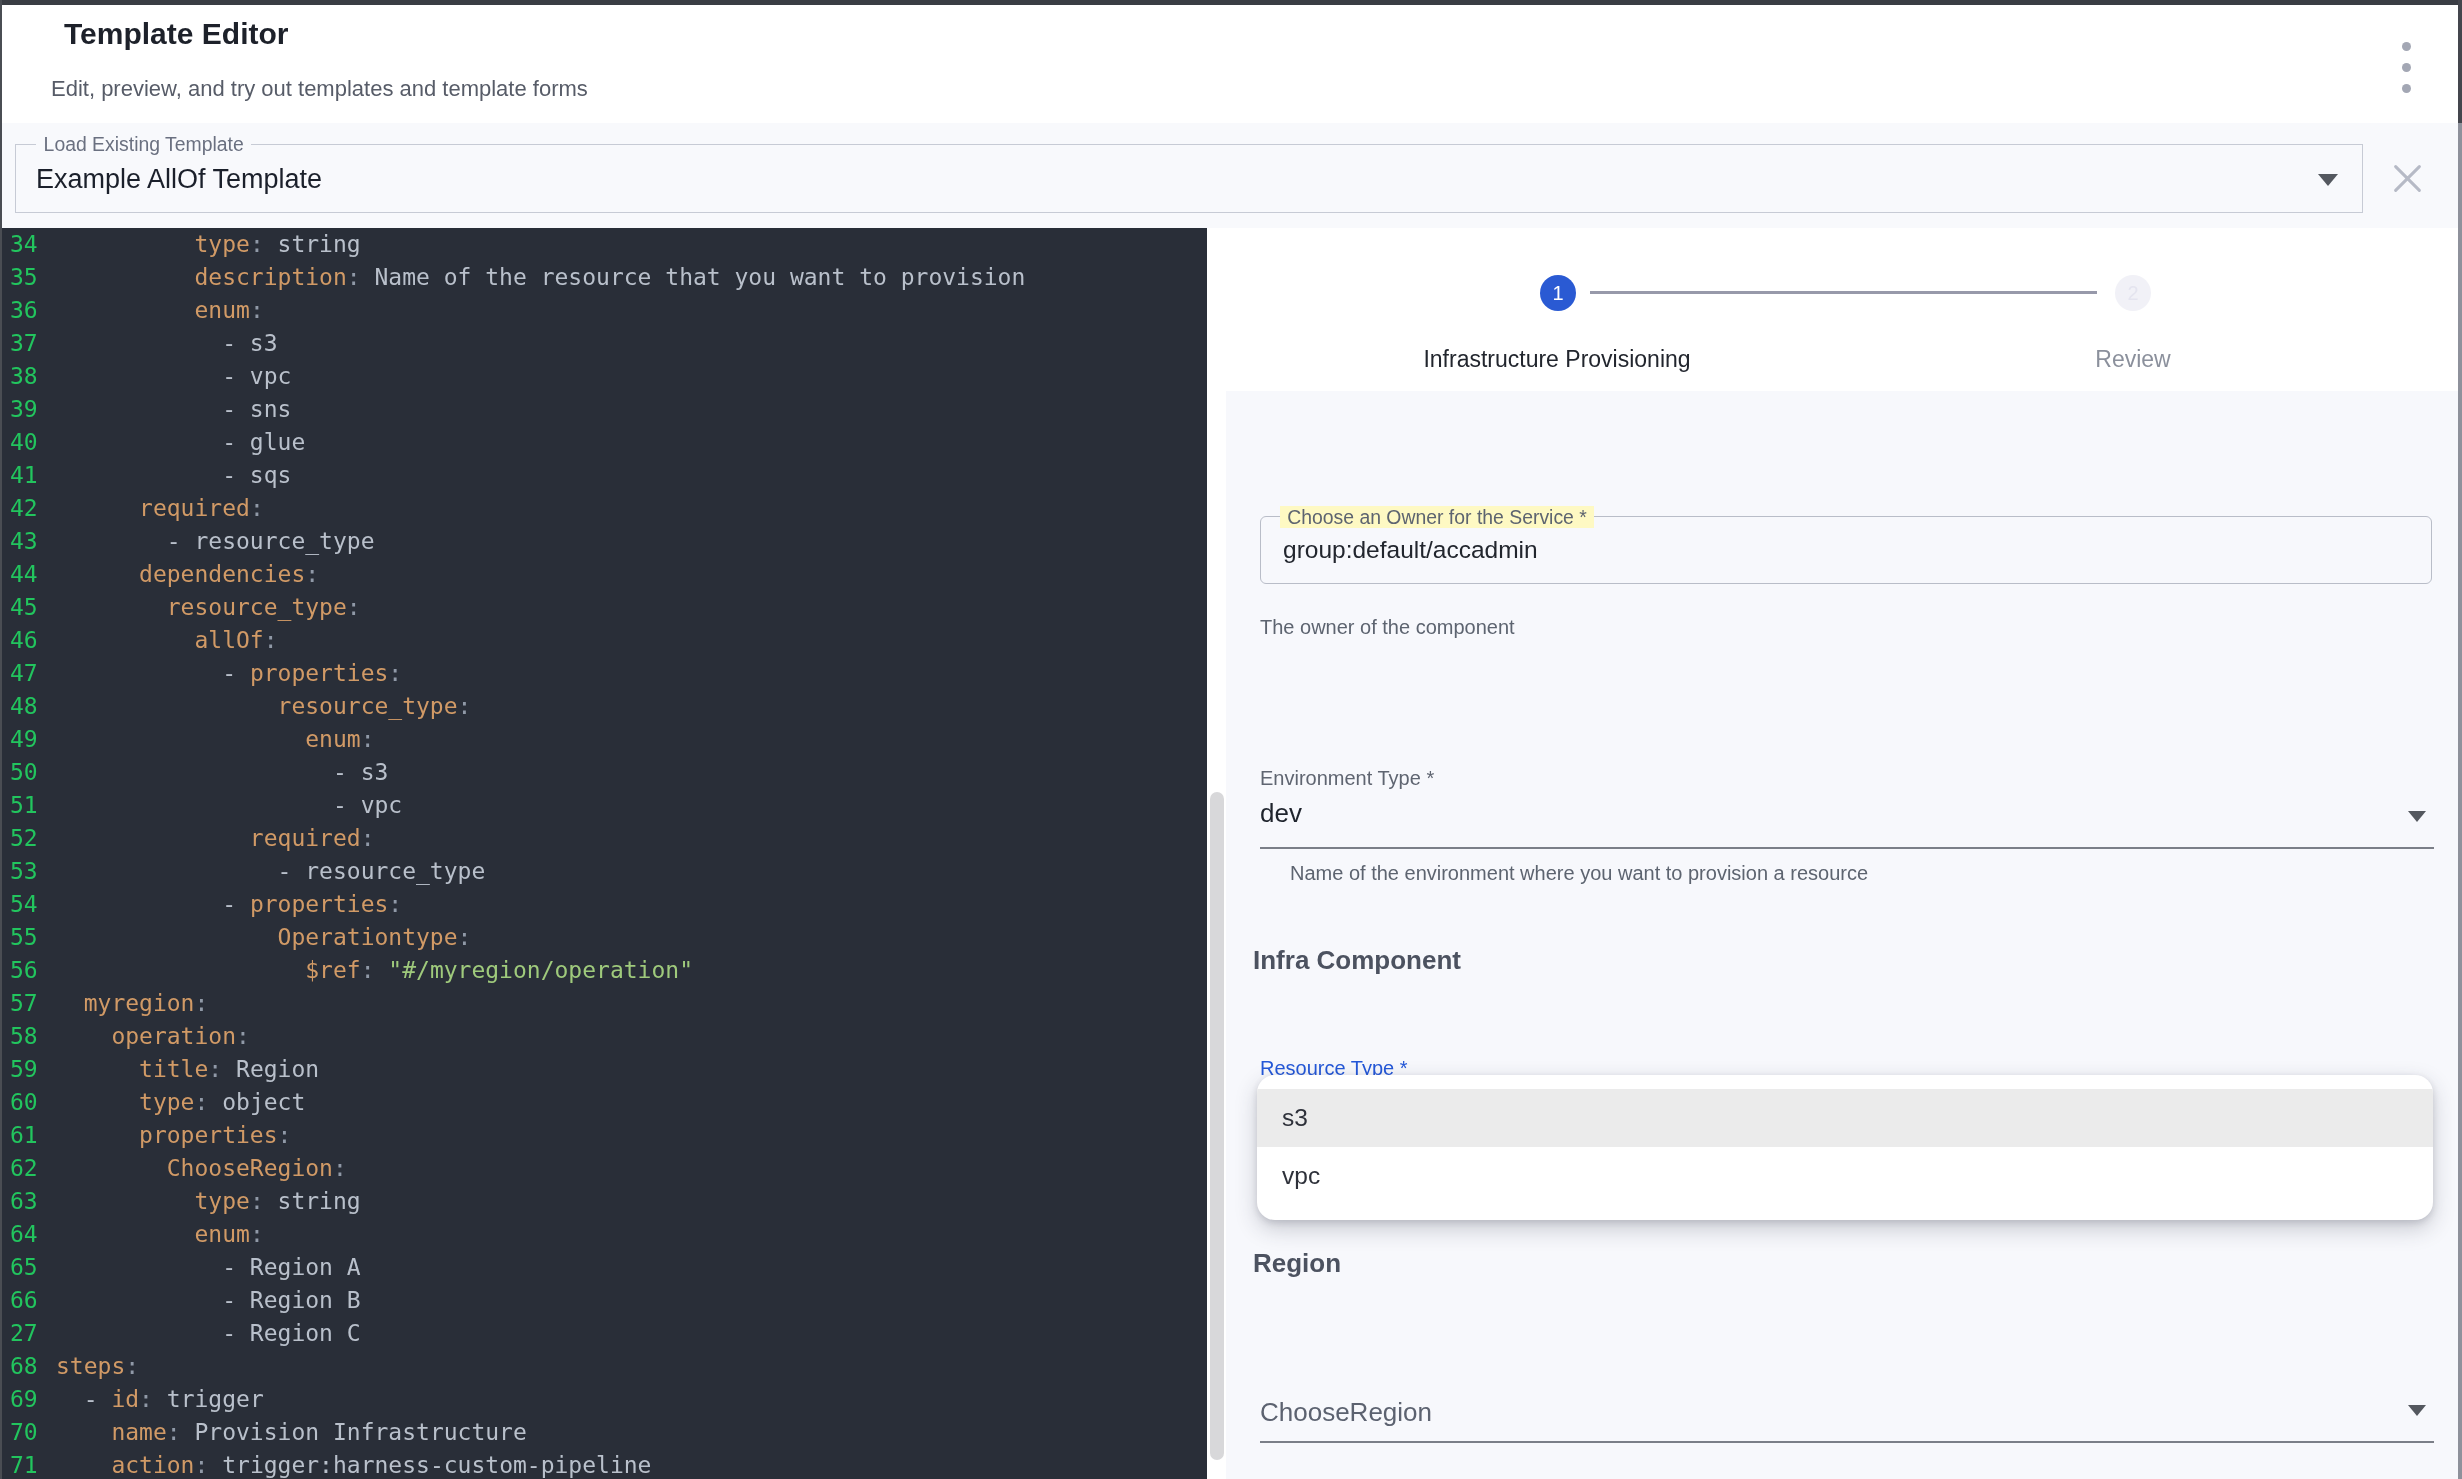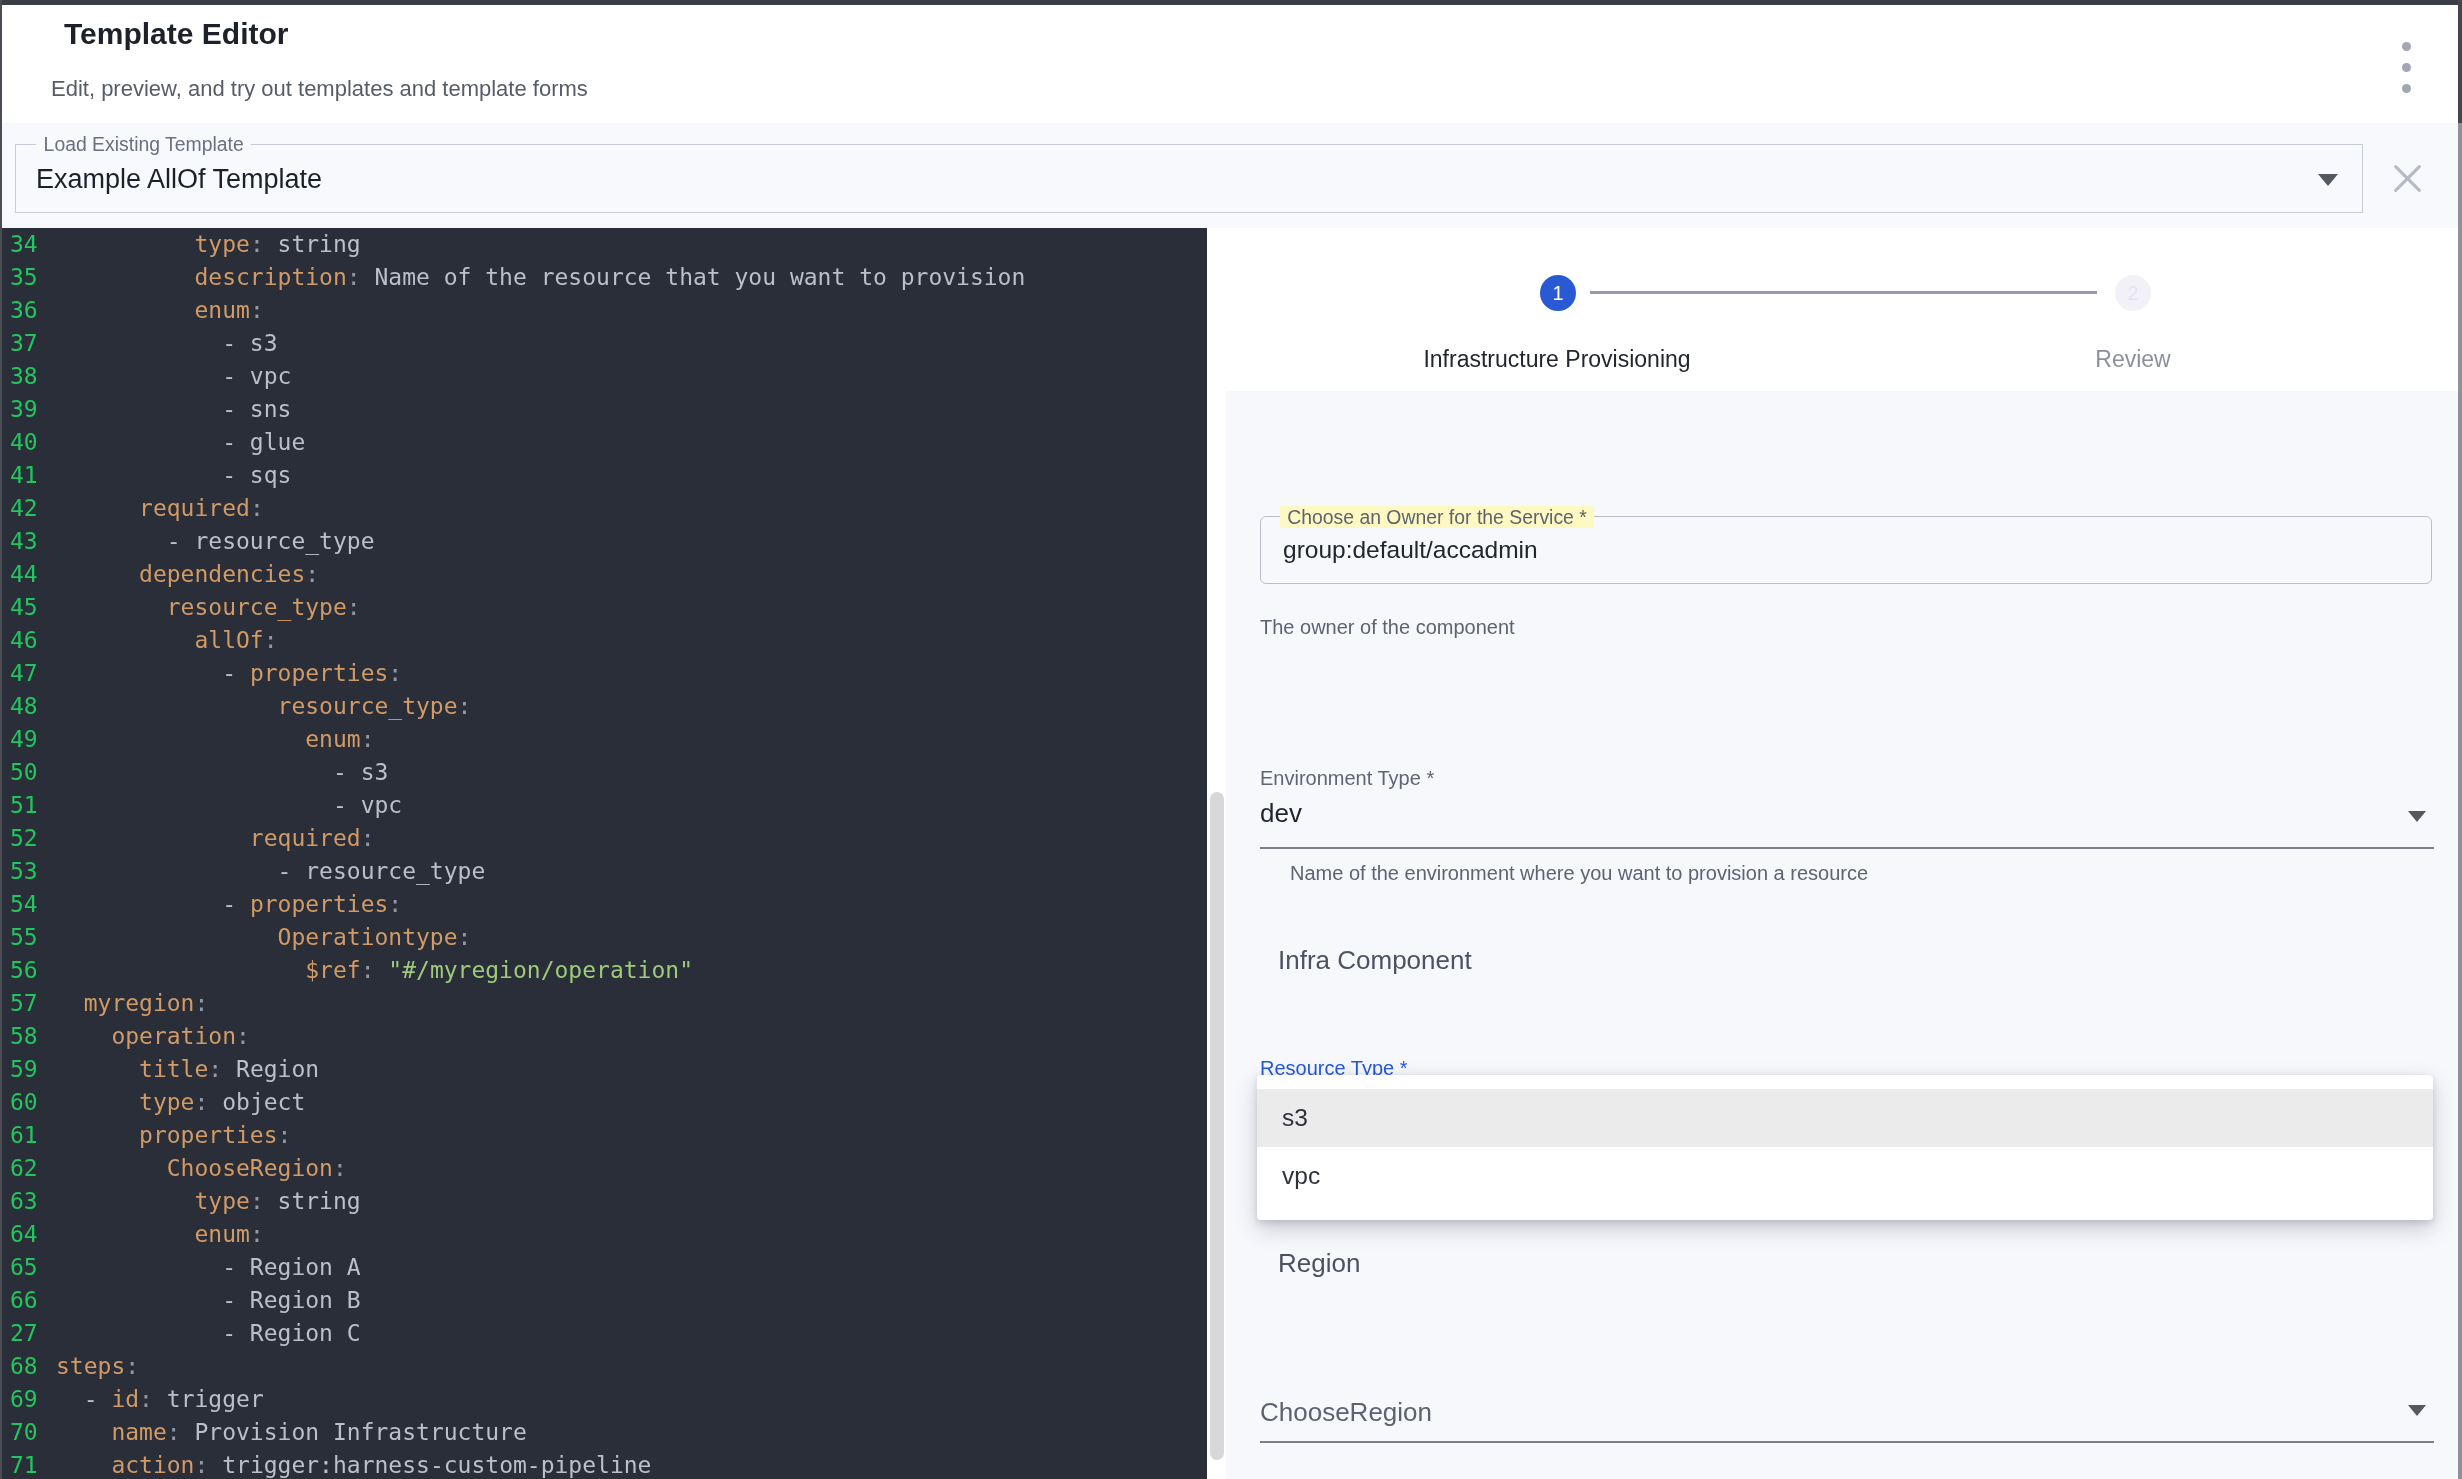--- a/index.html
+++ b/index.html
@@ -74,24 +74,24 @@
   .owner-helper{top:369px;margin-top:19px;}
   .select-label{position:absolute;left:34px;font-size:20px;color:#5f6571;}
   .env-label{top:539px;}
   .select-value{position:absolute;left:34px;font-size:26px;color:#1f242d;}
   .env-value{top:570px;}
   .select-underline{position:absolute;left:34px;width:1174px;height:1.7px;background:#7b7f88;}
   .env-underline{top:619px;}
   .env-helper{top:634px;margin-left:30px;}
   .select-caret{position:absolute;left:1182px;}
   .env-caret{top:583px;}
-  .section-heading{position:absolute;left:52px;font-size:26px;font-weight:400;color:#4c5260;}
+  .section-heading{position:absolute;left:27px;font-size:26px;font-weight:700;color:#4c5260;}
   .infra-heading{top:717px;}
   .resource-label{position:absolute;left:34px;top:829px;font-size:20px;color:#2458d8;z-index:5;}
-  .menu{position:absolute;left:31px;top:847px;width:1176px;height:145px;background:#ffffff;border-radius:4px;
+  .menu{position:absolute;left:31px;top:847px;width:1176px;height:145px;background:#ffffff;border-radius:18px;
         box-shadow:0 8.5px 22px rgba(40,44,63,0.22),0 2.5px 6.8px rgba(40,44,63,0.14);z-index:20;
         padding-top:13.5px;box-sizing:border-box;overflow:hidden;}
   .menu-item{height:58px;display:flex;align-items:center;padding-left:25px;font-size:24.5px;color:#2e313a;
              cursor:pointer;}
   .menu-item.highlighted{background:#ebebeb;}
   .region-heading{top:1020px;}
   .region-value{top:1169px;color:#5c6270;}
   .region-caret{top:1177px;}
   .region-underline{top:1213px;}
 </style>

